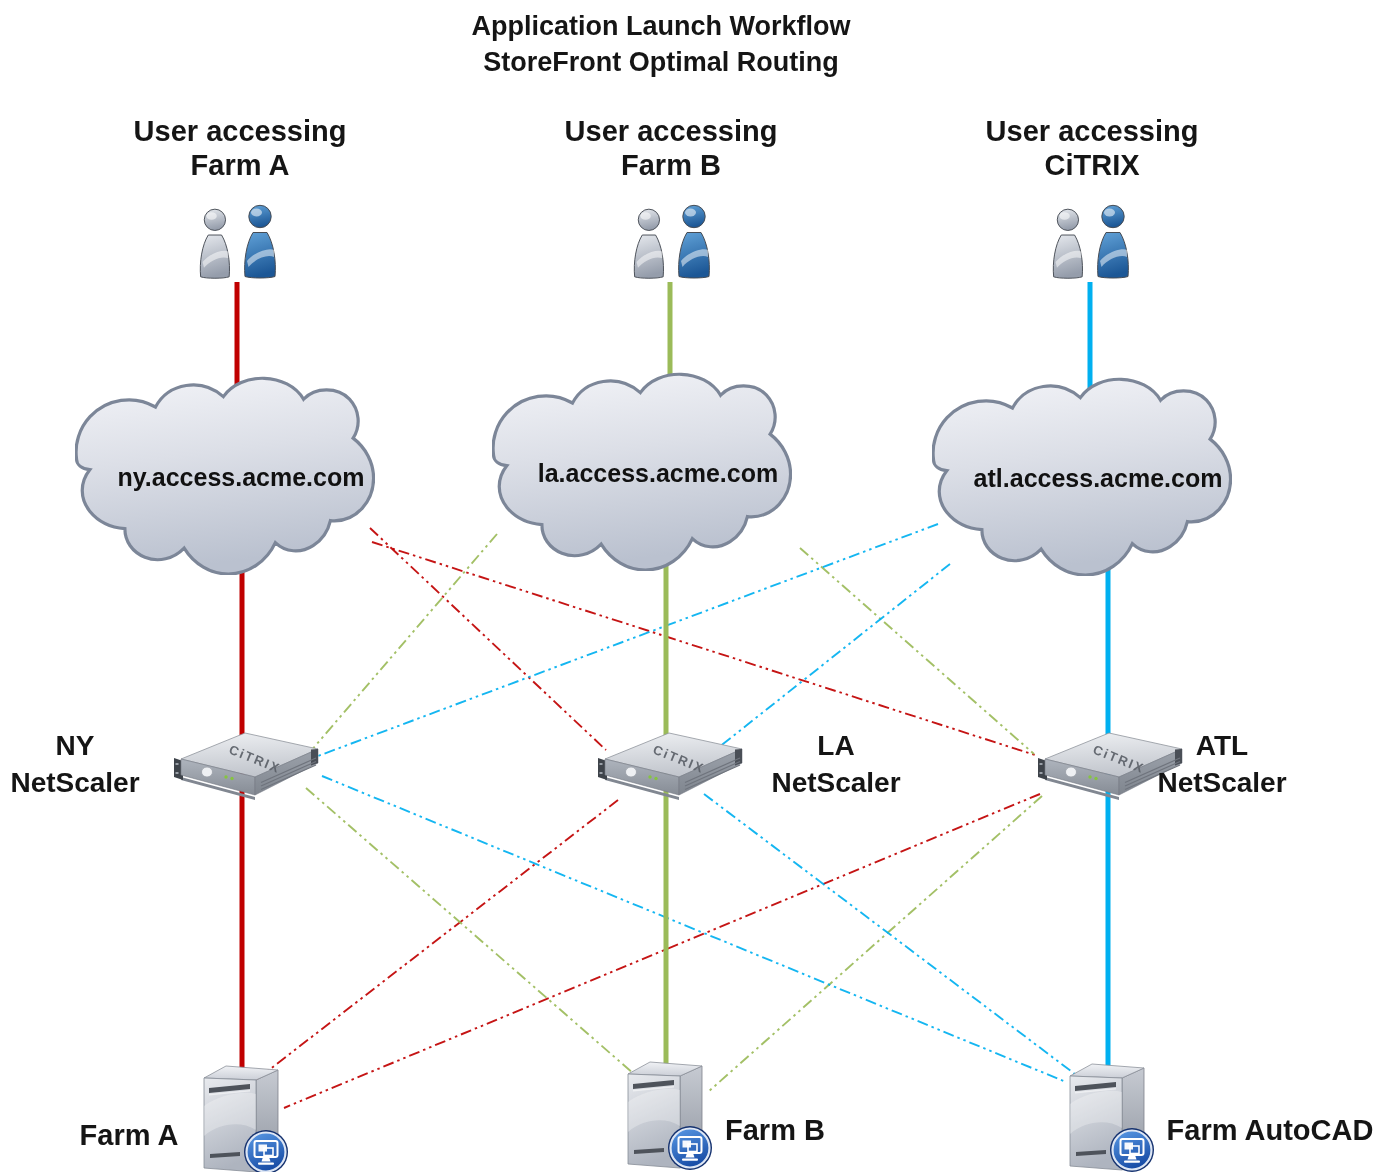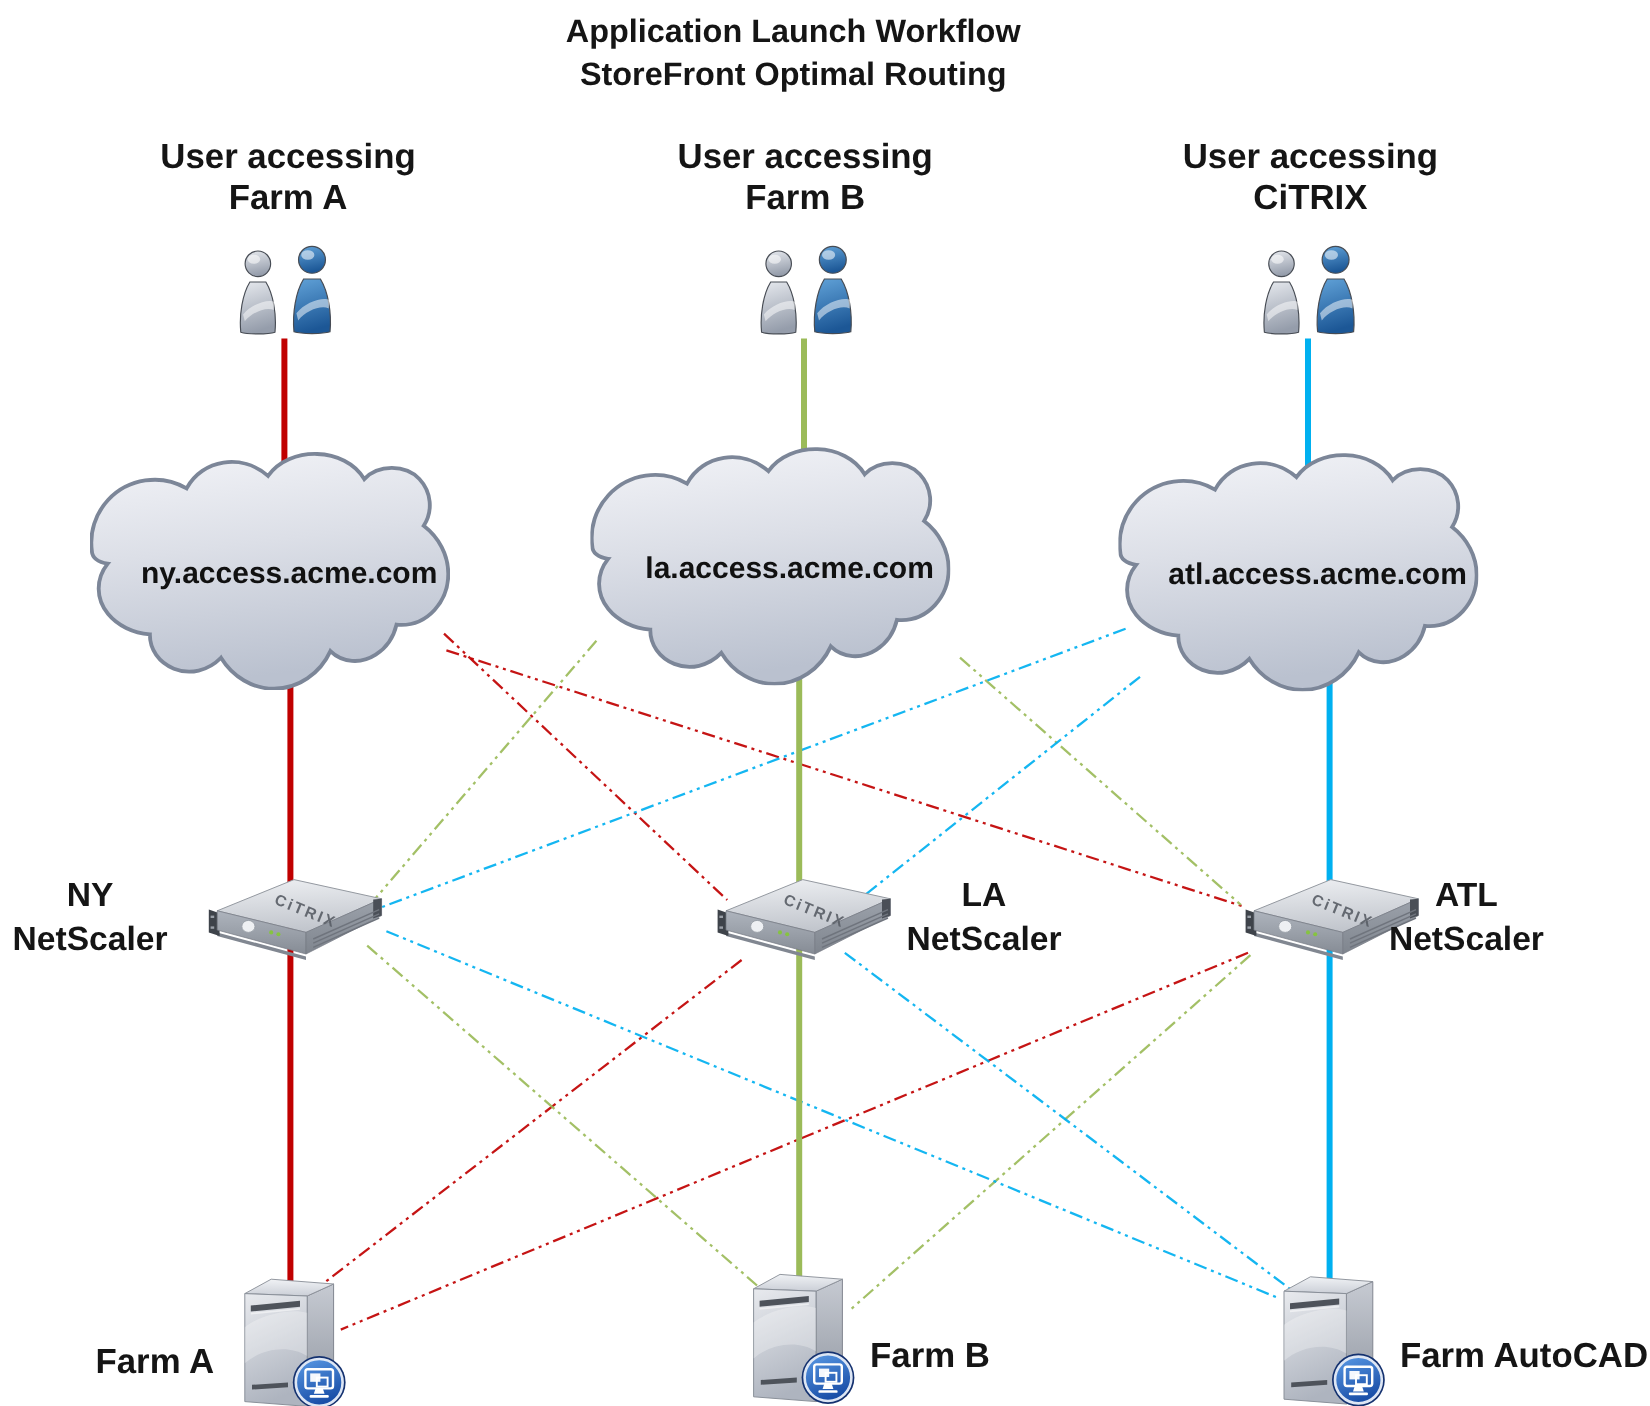--- a/index.html
+++ b/index.html
@@ -240,21 +240,21 @@
   </div>
   <div class="col-header" style="left:942px">
     <div>User accessing</div>
     <div>CiTRIX</div>
   </div>
 
   <div class="ns-label" style="left:-5px">
     <div>NY</div>
     <div>NetScaler</div>
   </div>
-  <div class="ns-label" style="left:740px">
+  <div class="ns-label" style="left:756px">
     <div>LA</div>
     <div>NetScaler</div>
   </div>
   <div class="ns-label" style="left:1142px">
     <div>ATL</div>
     <div>NetScaler</div>
   </div>
 
   <div class="farm-label" style="left:54px;top:1119px;width:150px">Farm A</div>
   <div class="farm-label" style="left:700px;top:1114px;width:150px">Farm B</div>

